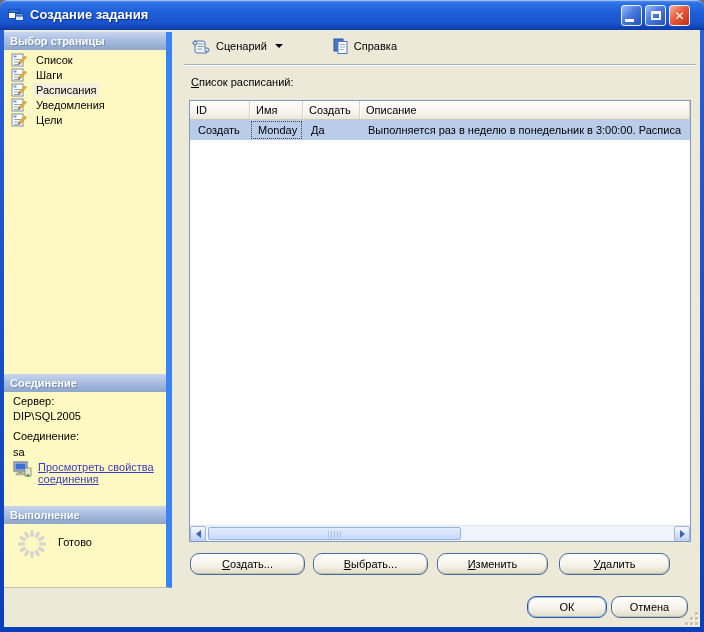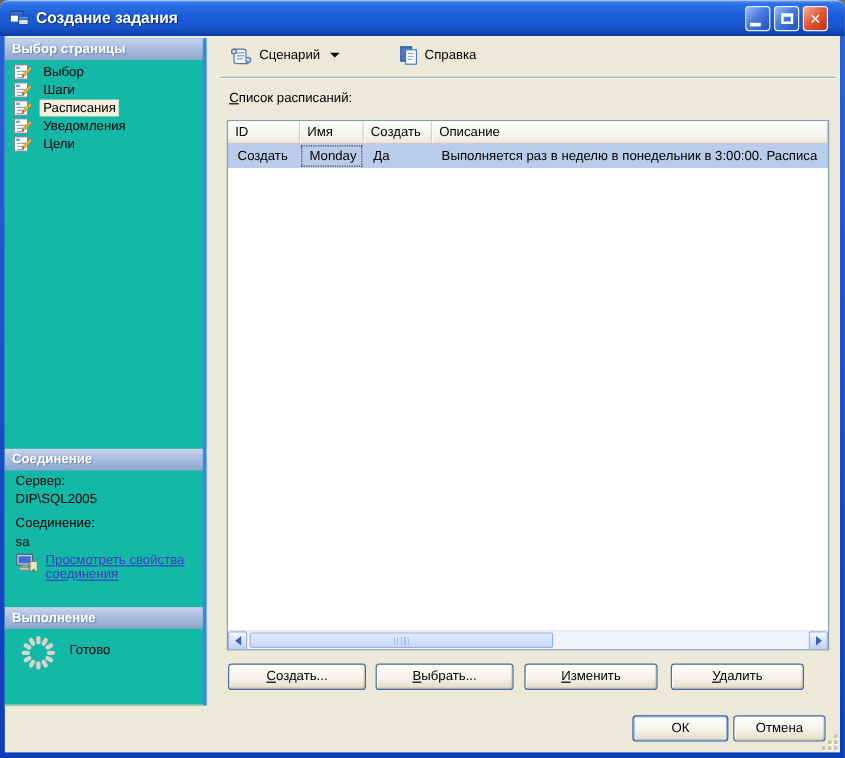--- a/index.html
+++ b/index.html
@@ -17,22 +17,22 @@
     display:flex;align-items:center;justify-content:center;cursor:pointer;}
   .tb-min{left:621px;background:linear-gradient(135deg,#9CBCF8 0%,#4A7AE0 45%,#2052B8 100%);}
   .tb-max{left:645px;background:linear-gradient(135deg,#9CBCF8 0%,#4A7AE0 45%,#2052B8 100%);}
   .tb-close{left:669px;background:linear-gradient(135deg,#F8B098 0%,#E85A3A 45%,#C03010 100%);}
   .glyph-min{width:9px;height:3px;background:#fff;margin-top:9px;margin-right:5px;}
   .glyph-max{width:10px;height:9px;border:2px solid #fff;border-top-width:3px;}
   .glyph-close{color:#fff;font-weight:bold;font-size:12px;line-height:1;}
   
   .wbody{position:absolute;top:30px;left:4px;width:696px;height:597px;background:#ECE9D8;}
   
-  .sidebar{position:absolute;left:0;top:2px;width:168px;height:556px;background:#14b8a6;
-    border-right:3px solid #3b82f6;border-bottom:1px solid #C4C0B0;}
+  .sidebar{position:absolute;left:0;top:2px;width:168px;height:556px;background:#fef9c3;
+    border-right:6px solid #3b82f6;border-bottom:1px solid #C4C0B0;}
   .panel-header{position:absolute;left:0;width:100%;height:18px;line-height:18px;padding-left:6px;
     color:#fff;font-weight:bold;text-shadow:1px 1px 1px #7088AC;
     background:linear-gradient(180deg,#C9D5EE 0%,#A9BDE0 45%,#8EA6CE 100%);}
   .hdr-pages{top:0;}
   .hdr-conn{top:342px;}
   .hdr-prog{top:474px;}
   .page-items{position:absolute;top:20px;left:0;width:100%;}
   .pitem{height:15px;display:flex;align-items:center;padding-left:7px;gap:6px;cursor:pointer;}
   .pitem .plabel{padding:0 3px;line-height:14px;}
   .pitem.selected .plabel{background:#F4EEDD;}
@@ -72,21 +72,21 @@
   .sb-right{right:0;}
   .tri-l{width:0;height:0;border-top:4px solid transparent;border-bottom:4px solid transparent;
     border-right:5px solid #3A62B0;}
   .tri-r{width:0;height:0;border-top:4px solid transparent;border-bottom:4px solid transparent;
     border-left:5px solid #3A62B0;}
   .sb-thumb{position:absolute;left:18px;top:1px;width:253px;height:13px;border:1px solid #98B0DC;
     border-radius:2px;background:linear-gradient(180deg,#E2EBFE 0%,#C8D9FB 100%);cursor:grab;}
   .sb-thumb::after{content:"";position:absolute;left:50%;top:3px;width:14px;height:7px;margin-left:-7px;
     background:repeating-linear-gradient(90deg,#A8C0EC 0 1px,transparent 1px 3px);}
   
-  .xpbtn{position:absolute;height:22px;border:1px solid #4A699C;border-radius:3px;
+  .xpbtn{position:absolute;height:22px;border:1px solid #4A699C;border-radius:9px;
     background:linear-gradient(180deg,#FFFFFF 0%,#F5F3E8 55%,#E0DCC8 100%);
     box-shadow:inset 1px 1px 0 #fff, inset -1px -1px 0 rgba(160,150,120,.4);
     font-size:11px;display:flex;align-items:center;justify-content:center;cursor:pointer;}
   .xpbtn span{display:inline-block;}
   .row-btns .b1{top:523px;left:8px;width:115px;}
   .row-btns .b2{top:523px;left:131px;width:115px;}
   .row-btns .b3{top:523px;left:255px;width:111px;}
   .row-btns .b4{top:523px;left:377px;width:111px;}
   
   .footer{position:absolute;left:0;bottom:0;width:696px;height:39px;}
@@ -130,21 +130,21 @@
         <div class="pitem">
           <svg width="16" height="14" viewBox="0 0 16 14">
             <rect x="1" y="1" width="11" height="12" fill="#fff" stroke="#7A8A9A"></rect>
             <rect x="2.5" y="2.5" width="3" height="2" fill="#6E9AE0"></rect>
             <rect x="3" y="6" width="8" height="1" fill="#9AA4B0"></rect>
               <rect x="3" y="8.5" width="8" height="1" fill="#9AA4B0"></rect>
               <rect x="3" y="11" width="6" height="1" fill="#9AA4B0"></rect>
             <polygon points="8,9 14,3 15.5,4.5 9.5,10.5" fill="#F0B030" stroke="#B07818" stroke-width="0.5"></polygon>
             <polygon points="8,9 9.5,10.5 7.2,11.2" fill="#704810"></polygon>
           </svg>
-          <span class="plabel">Выбор</span>
+          <span class="plabel">Список</span>
         </div>
         <div class="pitem">
           <svg width="16" height="14" viewBox="0 0 16 14">
             <rect x="1" y="1" width="11" height="12" fill="#fff" stroke="#7A8A9A"></rect>
             <rect x="2.5" y="2.5" width="3" height="2" fill="#6E9AE0"></rect>
             <rect x="3" y="6" width="8" height="1" fill="#9AA4B0"></rect>
               <rect x="3" y="8.5" width="8" height="1" fill="#9AA4B0"></rect>
               <rect x="3" y="11" width="6" height="1" fill="#9AA4B0"></rect>
             <polygon points="8,9 14,3 15.5,4.5 9.5,10.5" fill="#F0B030" stroke="#B07818" stroke-width="0.5"></polygon>
             <polygon points="8,9 9.5,10.5 7.2,11.2" fill="#704810"></polygon>

